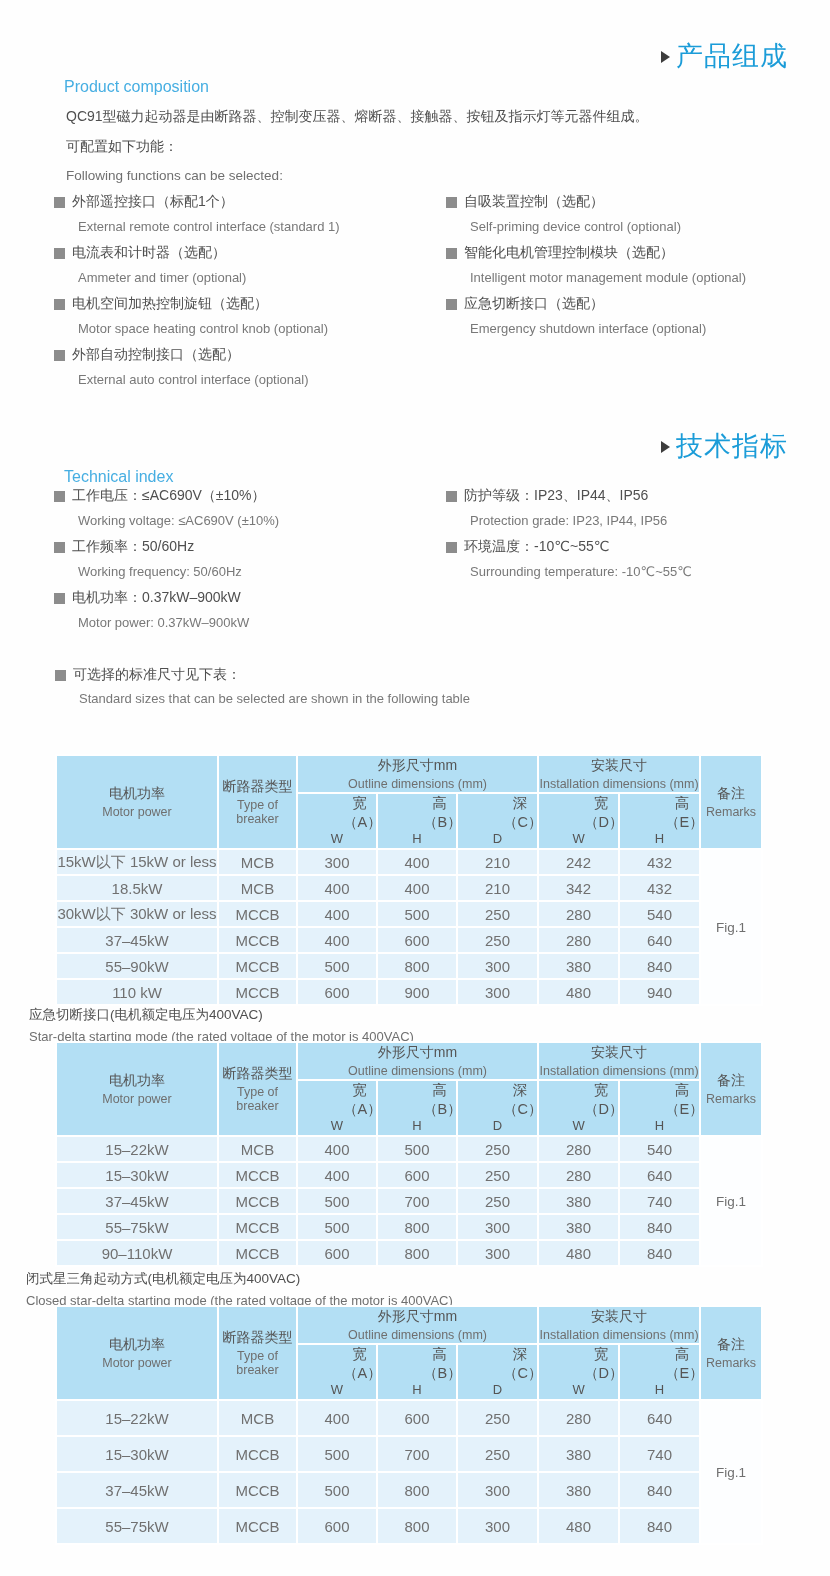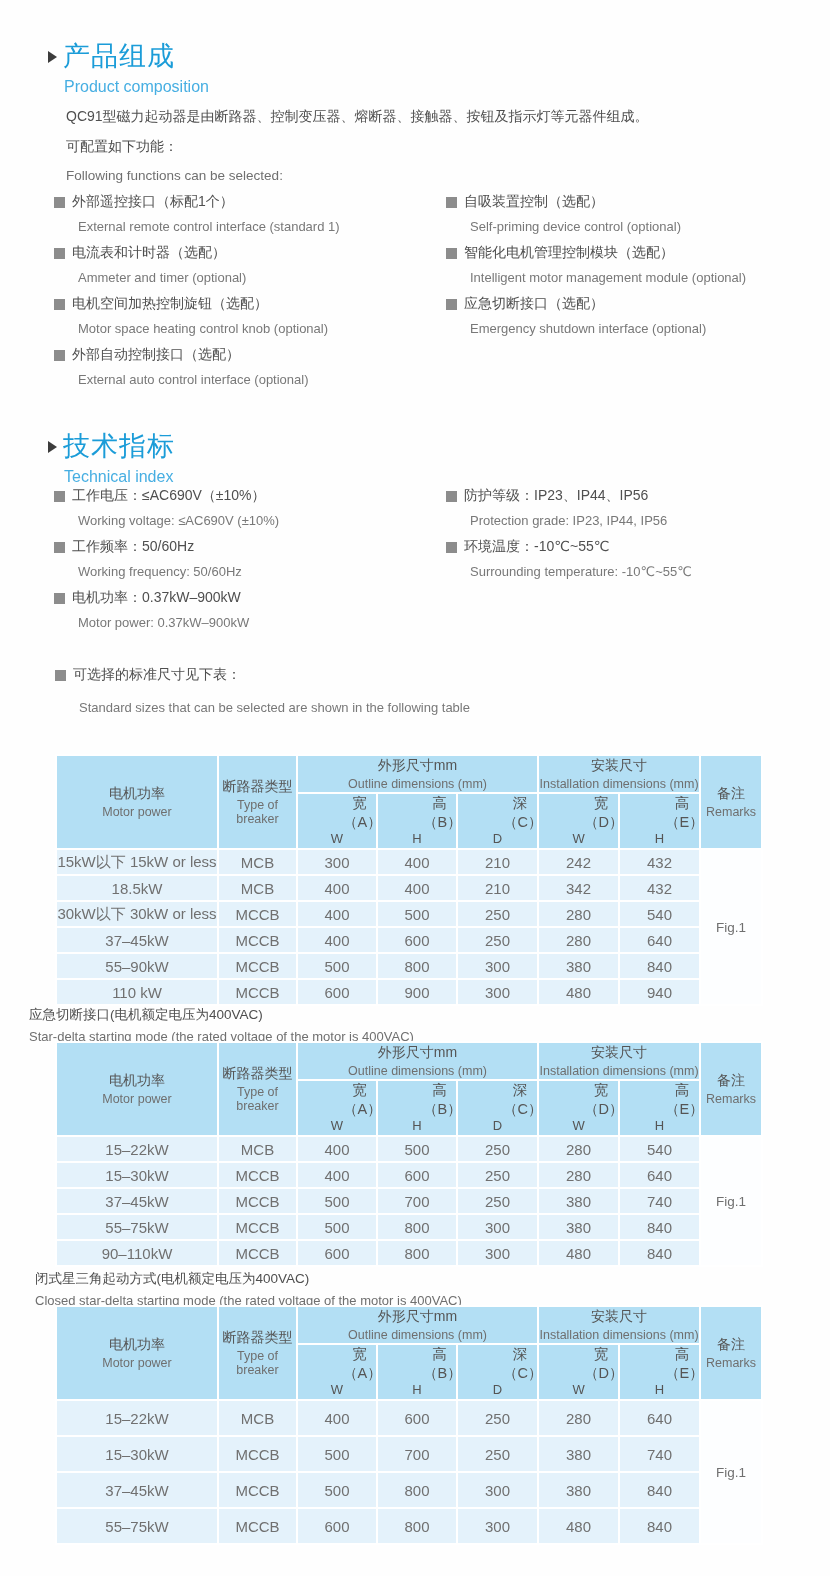--- a/index.html
+++ b/index.html
@@ -1,21 +1,21 @@
 <!DOCTYPE html>
 <html><head>
 <meta charset="utf-8">
 <style>
   html,body{margin:0;padding:0;background:#fff;}
   body{font-family:"Liberation Sans","DejaVu Sans",sans-serif;}
   .page{position:relative;width:830px;height:1576px;background:#fefefe;overflow:hidden;}
 
   
   .sec{position:absolute;width:740px;}
-  .sec-head{display:flex;align-items:center;}
+  .sec-head{display:flex;align-items:center;justify-content:flex-end;}
   .tri{width:0;height:0;border-left:9px solid #3c3c3c;border-top:6px solid transparent;border-bottom:6px solid transparent;margin-right:6px;margin-top:2px;}
   .sec-title{font-size:27px;font-weight:500;color:#1b9cd8;letter-spacing:1px;}
   .sec-sub{font-size:16px;color:#46aee2;margin:4px 0 0 16px;}
 
   .p-zh{font-size:14px;color:#4f4f4f;margin:0 0 0 18px;padding-top:12px;}
   .p-en{font-size:13.5px;color:#6f6f6f;margin:0 0 0 18px;padding-top:12px;}
 
   
   .cols{display:flex;margin-left:6px;margin-top:10px;}
   .col-l{width:392px;}
@@ -166,21 +166,21 @@
         </div>
       </div>
     </div>
   </div>
 
   <div class="note">
     <div class="zh-line">
         <span class="sq"></span>
         <span>可选择的标准尺寸见下表：</span>
       </div>
-    <div class="en-line" style="margin-top:16px;">Standard sizes that can be selected are shown in the following table</div>
+    <div class="en-line" style="margin-top:7px;">Standard sizes that can be selected are shown in the following table</div>
   </div>
 
   <table class="dim" style="position:absolute;top:754px;left:55px;">
     <colgroup>
         <col style="width:162px">
         <col style="width:79px">
         <col style="width:80px">
         <col style="width:80px">
         <col style="width:81px">
         <col style="width:81px">
@@ -396,21 +396,21 @@
           <td>MCCB</td>
           <td>600</td>
           <td>800</td>
           <td>300</td>
           <td>480</td>
           <td>840</td>
         </tr>
       </tbody>
   </table>
 
-  <div style="position:absolute;top:1270px;left:26px;margin-left:9px;">
+  <div style="position:absolute;top:1270px;left:26px;">
     <div class="tbl-title-zh">闭式星三角起动方式(电机额定电压为400VAC)</div>
     <div class="tbl-title-en">Closed star-delta starting mode (the rated voltage of the motor is 400VAC)</div>
   </div>
   <table class="dim tall" style="position:absolute;top:1305px;left:55px;">
     <colgroup>
         <col style="width:162px">
         <col style="width:79px">
         <col style="width:80px">
         <col style="width:80px">
         <col style="width:81px">

